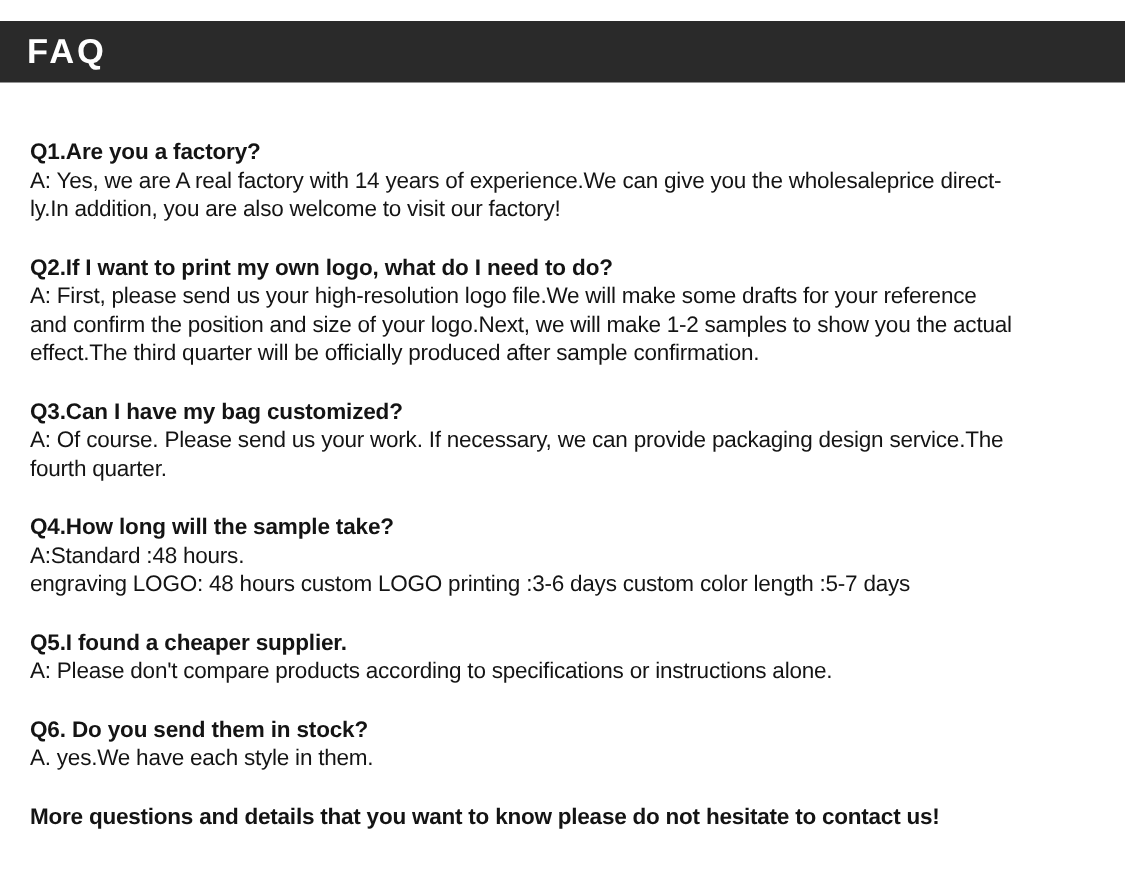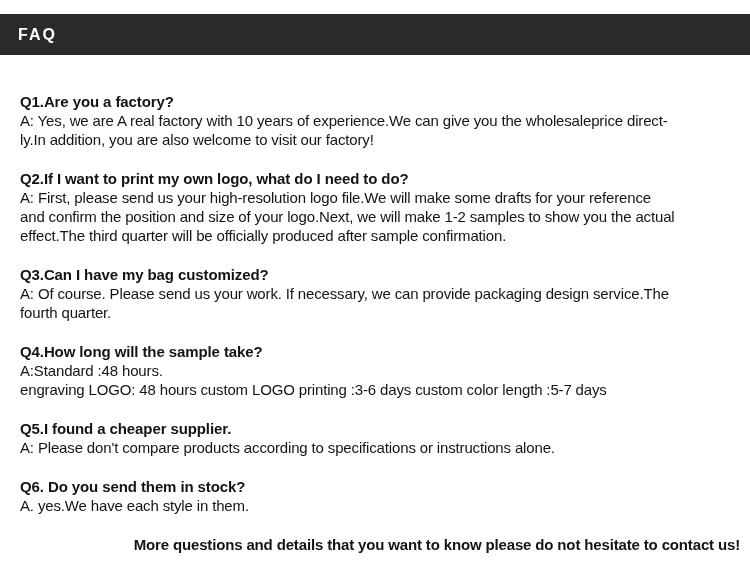--- a/index.html
+++ b/index.html
@@ -21,21 +21,21 @@
     height: 41px;
     width: 100%;
     background: #2a2a2a;
     display: flex;
     align-items: center;
     box-sizing: border-box;
     padding-left: 18px;
   }
   .header-title {
     color: #ffffff;
-    font-size: 16px;
+    font-size: 23px;
     font-weight: bold;
     letter-spacing: 2px;
     line-height: 1;
     text-align: right;
   }
   .content {
     box-sizing: border-box;
     padding: 37px 10px 0 20px;
     overflow: hidden;
   }
@@ -55,36 +55,36 @@
     line-height: 19px;
     letter-spacing: -0.15px;
     white-space: nowrap;
   }
   .footer-note {
     margin-top: 1px;
     font-size: 15px;
     font-weight: bold;
     line-height: 19px;
     letter-spacing: -0.15px;
-    text-align: right;
+    text-align: left;
     white-space: nowrap;
   }
 </style>
 </head>
 <body>
 
 <div class="page" style="color: rgb(20, 20, 20); background: rgb(255, 255, 255);">
   <div class="header-bar" style="background: rgb(42, 42, 42);">
     <span class="header-title" style="color: rgb(255, 255, 255);">FAQ</span>
   </div>
   <div class="content">
     <div>
         <div class="faq-section">
           <div class="question-heading">Q1.Are you a factory?</div>
-          <div class="answer-line">A: Yes, we are A real factory with 10 years of experience.We can give you the wholesaleprice direct-</div>
+          <div class="answer-line">A: Yes, we are A real factory with 14 years of experience.We can give you the wholesaleprice direct-</div>
           <div class="answer-line">ly.In addition, you are also welcome to visit our factory!</div>
         </div>
         <div class="faq-section">
           <div class="question-heading">Q2.If I want to print my own logo, what do I need to do?</div>
           <div class="answer-line">A: First, please send us your high-resolution logo file.We will make some drafts for your reference</div>
           <div class="answer-line">and confirm the position and size of your logo.Next, we will make 1-2 samples to show you the actual</div>
           <div class="answer-line">effect.The third quarter will be officially produced after sample confirmation.</div>
         </div>
         <div class="faq-section">
           <div class="question-heading">Q3.Can I have my bag customized?</div>

